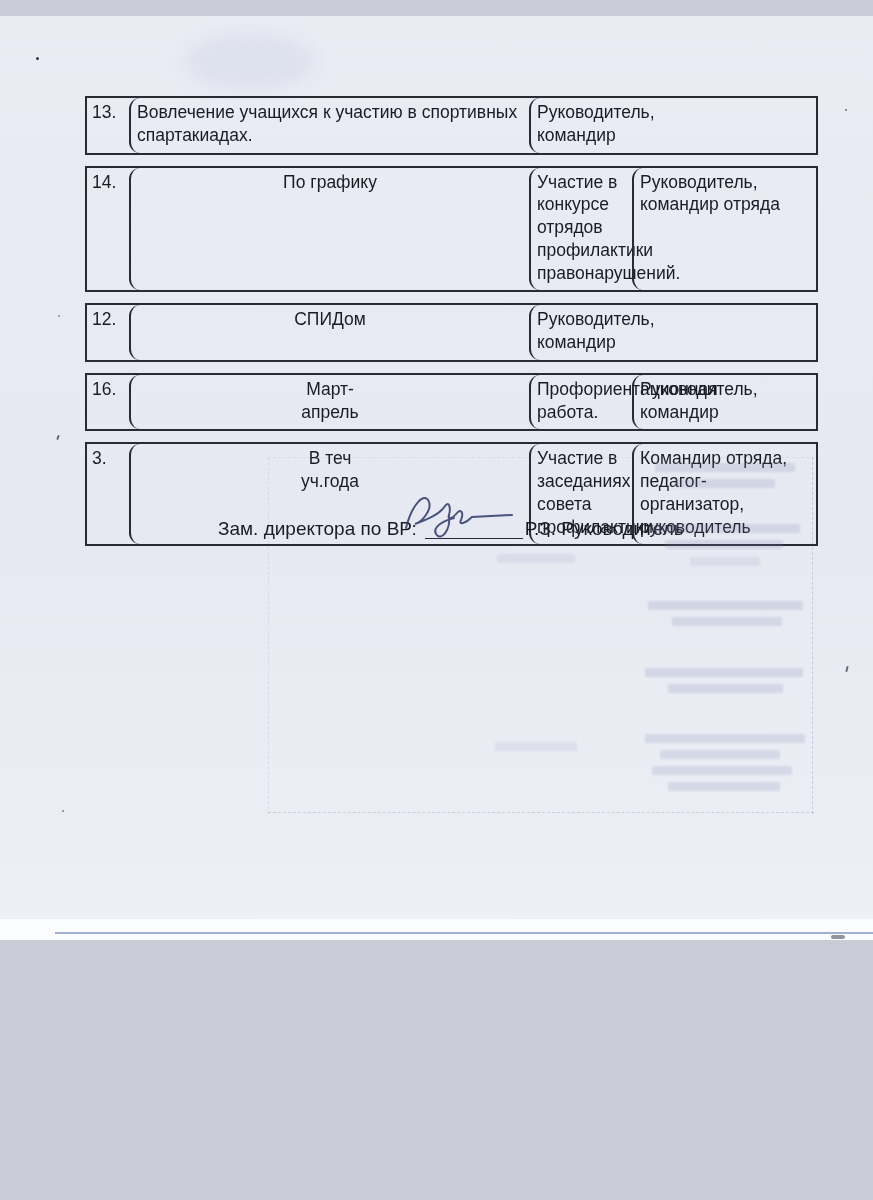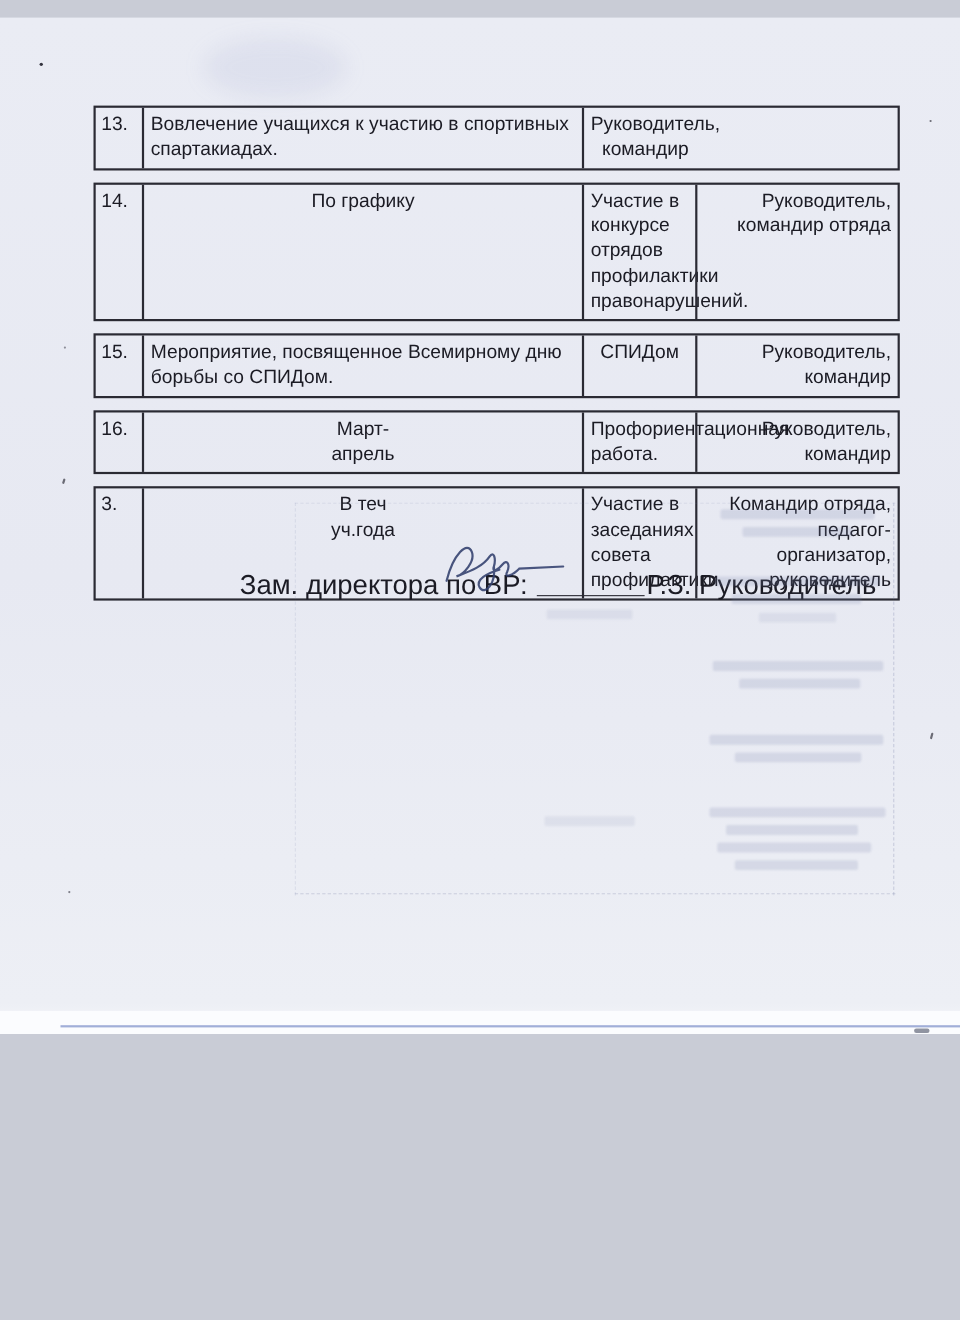--- a/index.html
+++ b/index.html
@@ -23,29 +23,29 @@
     border:2px solid #2a2a33;
     margin-bottom:11px;
     background:transparent;
   }
   .cell{
     padding:3px 6px 6px 6px;
     font-size:17.5px;
     line-height:1.3;
     white-space:pre-line;
   }
-  .cell + .cell{border-left:2px solid #2a2a33;}
+  .cell + .cell{border-left:2px solid #2a2a33;border-radius:11px;}
   .cell.num{text-align:left;padding-left:5px;}
   .cell.act{text-align:left;}
   .cell.tim{text-align:center;}
-  .cell.res{text-align:right;}
+  .cell.res{text-align:left;}
   
   .sig-block{
     position:absolute;left:218px;top:502px;
-    font-size:25px;display:flex;align-items:center;white-space:nowrap;
+    font-size:19px;display:flex;align-items:flex-start;white-space:nowrap;
   }
   .sig-line{
     display:inline-block;width:98px;height:20px;
     border-bottom:1.6px solid #2a2a33;margin:0 2px 2px 8px;
   }
   .sig-svg{
     position:absolute;left:398px;top:468px;pointer-events:none;
   }
   
   .ghost{position:absolute;background:rgba(124,134,176,.20);filter:blur(1px);border-radius:2px;height:9px;}
@@ -75,23 +75,21 @@
       </div>
       <div class="trow">
         <div class="cell num">14.</div>
         <div class="cell tim">По графику</div>
         <div class="cell act">Участие в конкурсе отрядов профилактики
 правонарушений.</div>
         <div class="cell res">Руководитель,
 командир отряда</div>
       </div>
       <div class="trow">
-        <div class="cell num">15.</div>
-        <div class="cell act">Мероприятие, посвященное Всемирному дню
-борьбы со СПИДом.</div>
+        <div class="cell num">12.</div>
         <div class="cell tim">СПИДом</div>
         <div class="cell res">Руководитель,
 командир</div>
       </div>
       <div class="trow">
         <div class="cell num">16.</div>
         <div class="cell tim">Март-
 апрель</div>
         <div class="cell act">Профориентационная работа.</div>
         <div class="cell res">Руководитель,

